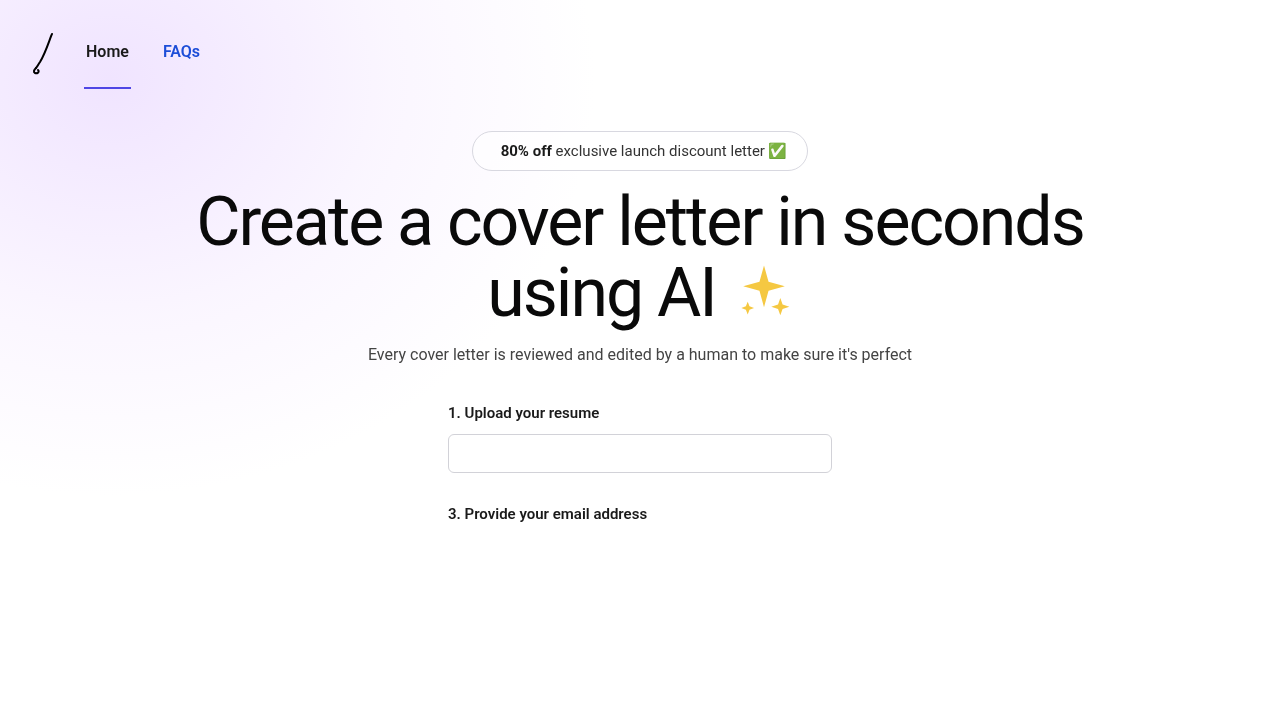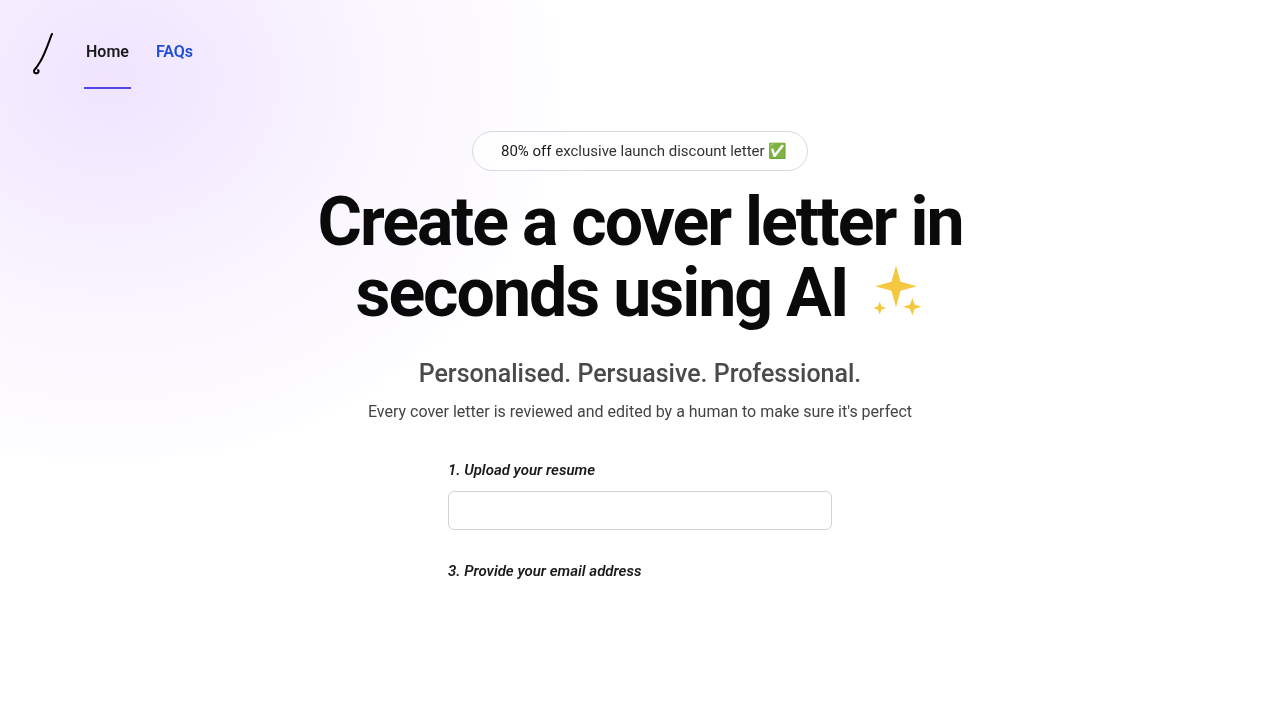--- a/index.html
+++ b/index.html
@@ -39,21 +39,21 @@
       align-items: center;
       justify-content: center;
       margin-right: 26px;
     }
     .logo svg {
       width: 28px;
       height: 44px;
     }
     .nav {
       display: flex;
-      gap: 23px;
+      gap: 30px;
     }
     .nav-item {
       font-size: 16px;
       font-weight: 600;
       color: #1d4ed8;
       padding: 20px 2px 28px 2px;
       position: relative;
       cursor: pointer;
     }
     .nav-item.active {
@@ -79,28 +79,28 @@
     .discount-pill {
       border: 1px solid #d8d8e0;
       border-radius: 9999px;
       padding: 10px 20px;
       font-size: 15px;
       color: #333;
       background: rgba(255, 255, 255, 0.5);
       margin-bottom: 10px;
     }
     .discount-pill .bold {
-      font-weight: 400;
+      font-weight: 700;
       color: #1a1a1a;
       padding-left: 8px;
     }
     .hero-title {
       font-size: 68px;
       line-height: 1.05;
-      font-weight: 700;
+      font-weight: 400;
       letter-spacing: -2px;
       color: #0a0a0a;
       text-align: center;
       max-width: 900px;
       margin-top: 6px;
     }
     .sparkle {
       display: inline-block;
       vertical-align: middle;
       margin-left: 4px;
@@ -125,21 +125,20 @@
     .form {
       width: 384px;
       margin-top: 40px;
     }
     .form-label {
       font-size: 15px;
       font-weight: 600;
       color: #1a1a1a;
       margin-bottom: 12px;
       display: block;
-      font-style: italic;
     }
     .upload-box {
       border: 1.5px dashed #c9c9cf;
       border-radius: 6px;
       padding: 22px 10px;
       text-align: center;
       cursor: pointer;
       margin-bottom: 32px;
     }
     .upload-box .choose {
@@ -189,21 +188,20 @@
   <h1 class="hero-title">
     <span>Create a cover letter in seconds using AI </span><span class="sparkle">
       <svg viewBox="0 0 64 64">
         <path fill="#f5c842" d="M32 6 L37 24 L55 29 L37 34 L32 52 L27 34 L9 29 L27 24 Z"></path>
         <path fill="#f5c842" d="M50 42 L52.5 49 L60 51.5 L52.5 54 L50 61 L47.5 54 L40 51.5 L47.5 49 Z"></path>
         <path fill="#f5c842" d="M14 46 L16 51 L21 53 L16 55 L14 60 L12 55 L7 53 L12 51 Z"></path>
       </svg>
     </span>
   </h1>
 
-  <p class="subtitle">Personalised. Persuasive. Professional.</p>
   <p class="tagline">Every cover letter is reviewed and edited by a human to make sure it's perfect</p>
 
   <div class="form">
     <label class="form-label">1. Upload your resume</label>
 
     <input type="text" class="text-input" value="" style="">
 
     <label class="form-label">3. Provide your email address</label>
     
   </div>

